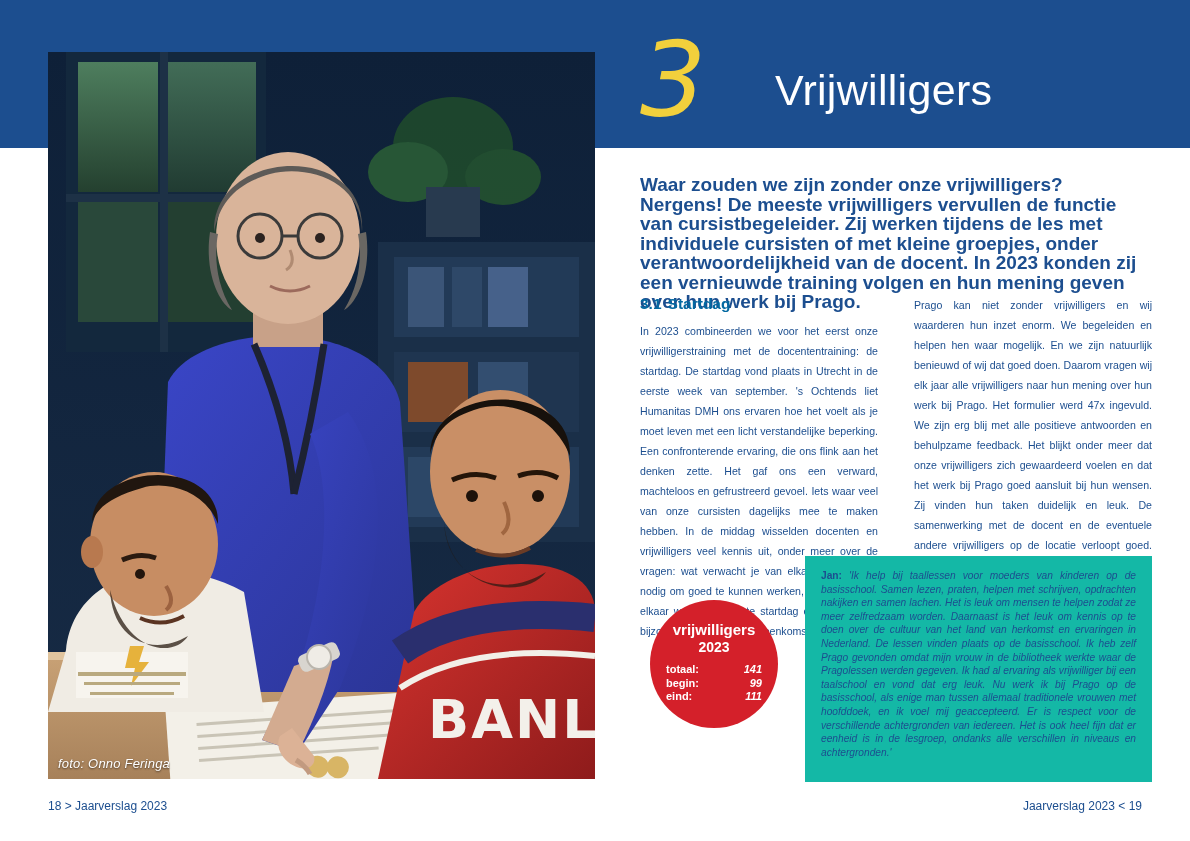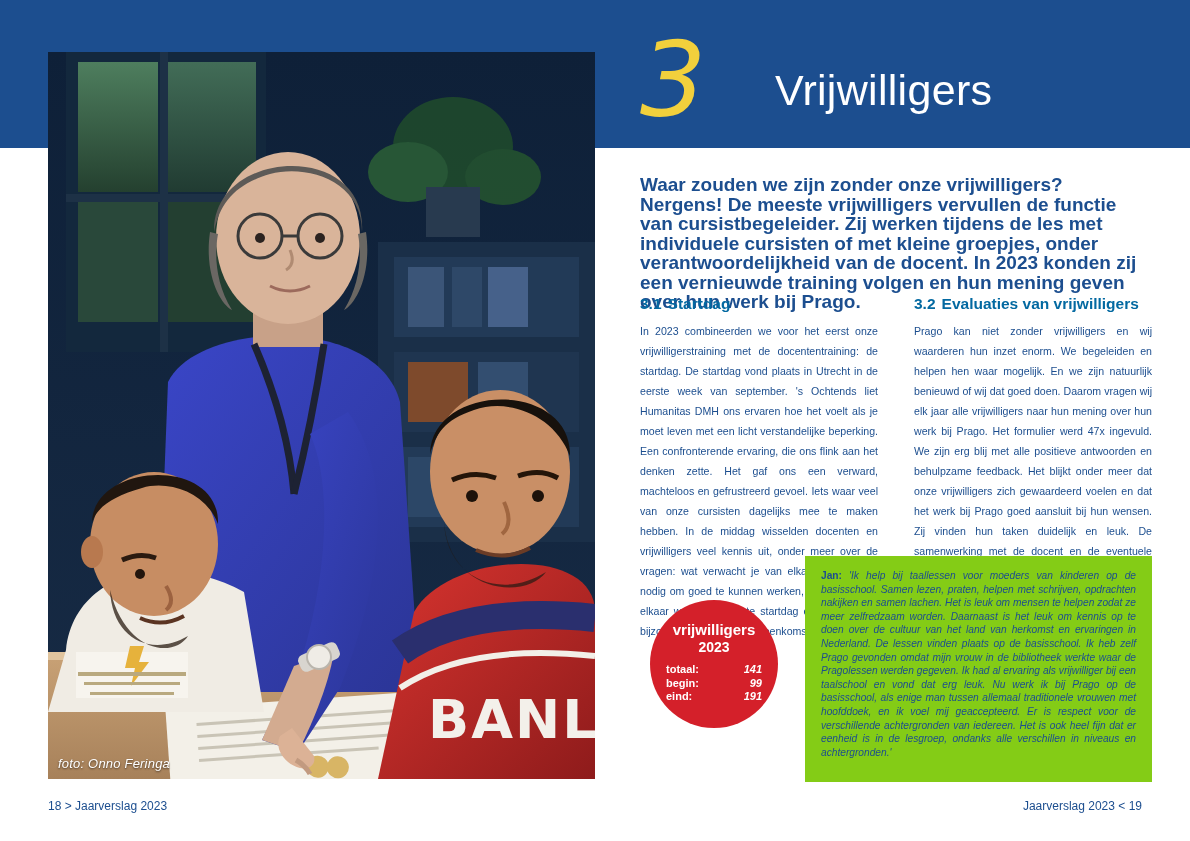--- a/index.html
+++ b/index.html
@@ -145,21 +145,21 @@
   }
   .stat-row { display: flex; justify-content: space-between; }
   .stat-row .k { text-align: left; }
   .stat-row .v { text-align: right; font-style: italic; }
 
   
   .quote-box {
     position: absolute;
     left: 210px; top: 556px;
     width: 347px; height: 226px;
-    background: #84cc16;
+    background: #14b8a6;
     padding: 13px 16px 10px 16px;
     color: #1c4e8f;
     font-size: 10.2px;
     line-height: 13.6px;
     font-style: italic;
     text-align: justify;
   }
   .quote-box .who {
     font-weight: bold;
     font-style: normal;
@@ -350,42 +350,39 @@
     <div class="intro">Waar zouden we zijn zonder onze vrijwilligers? Nergens! De meeste vrijwilligers vervullen de functie van cursistbegeleider. Zij werken tijdens de les met individuele cursisten of met kleine groepjes, onder verantwoordelijkheid van de docent. In 2023 konden zij een vernieuwde training volgen en hun mening geven over hun werk bij Prago.</div>
 
     <div class="cols">
       <div class="col">
         <div class="sec-head">
           <span class="num">3.1</span><span>Startdag</span>
         </div>
         <div class="body-text">In 2023 combineerden we voor het eerst onze vrijwilligerstraining met de docententraining: de startdag. De startdag vond plaats in Utrecht in de eerste week van september. 's Ochtends liet Humanitas DMH ons ervaren hoe het voelt als je moet leven met een licht verstandelijke beperking. Een confronterende ervaring, die ons flink aan het denken zette. Het gaf ons een verward, machteloos en gefrustreerd gevoel. Iets waar veel van onze cursisten dagelijks mee te maken hebben. In de middag wisselden docenten en vrijwilligers veel kennis uit, onder meer over de vragen: wat verwacht je van elkaar, wat heb je nodig om goed te kunnen werken, wat mis je? Bij elkaar was deze eerste startdag een geslaagde, bijzondere en leerzame bijeenkomst.</div>
       </div>
       <div class="col right-col">
-        <div class="sec-head">
-          <span class="num">3.2</span><span>Evaluaties van vrijwilligers</span>
-        </div>
         <div class="body-text">Prago kan niet zonder vrijwilligers en wij waarderen hun inzet enorm. We begeleiden en helpen hen waar mogelijk. En we zijn natuurlijk benieuwd of wij dat goed doen. Daarom vragen wij elk jaar alle vrijwilligers naar hun mening over hun werk bij Prago. Het formulier werd 47x ingevuld. We zijn erg blij met alle positieve antwoorden en behulpzame feedback. Het blijkt onder meer dat onze vrijwilligers zich gewaardeerd voelen en dat het werk bij Prago goed aansluit bij hun wensen. Zij vinden hun taken duidelijk en leuk. De samenwerking met de docent en de eventuele andere vrijwilligers op de locatie verloopt goed. Een verbeterpunt is de bekendheid met onze scholing, daar gaan we in 2024 meer aandacht aan besteden.</div>
       </div>
     </div>
 
     <div class="stat-circle">
       <div class="stat-title">vrijwilligers</div>
       <div class="stat-year">2023</div>
       <div class="stat-rows">
         <div class="stat-row">
           <span class="k">totaal:</span>
           <span class="v">141</span>
         </div>
         <div class="stat-row">
           <span class="k">begin:</span>
           <span class="v">99</span>
         </div>
         <div class="stat-row">
           <span class="k">eind:</span>
-          <span class="v">191</span>
+          <span class="v">111</span>
         </div>
       </div>
     </div>
 
     <div class="quote-box">
       <span class="who">Jan:</span>
       <span> 'Ik help bij taallessen voor moeders van kinderen op de basisschool. Samen lezen, praten, helpen met schrijven, opdrachten nakijken en samen lachen. Het is leuk om mensen te helpen zodat ze meer zelfredzaam worden. Daarnaast is het leuk om kennis op te doen over de cultuur van het land van herkomst en ervaringen in Nederland. De lessen vinden plaats op de basisschool. Ik heb zelf Prago gevonden omdat mijn vrouw in de bibliotheek werkte waar de Pragolessen werden gegeven. Ik had al ervaring als vrijwilliger bij een taalschool en vond dat erg leuk. Nu werk ik bij Prago op de basisschool, als enige man tussen allemaal traditionele vrouwen met hoofddoek, en ik voel mij geaccepteerd. Er is respect voor de verschillende achtergronden van iedereen. Het is ook heel fijn dat er eenheid is in de lesgroep, ondanks alle verschillen in niveaus en achtergronden.'</span>
     </div>
 
   </div>

